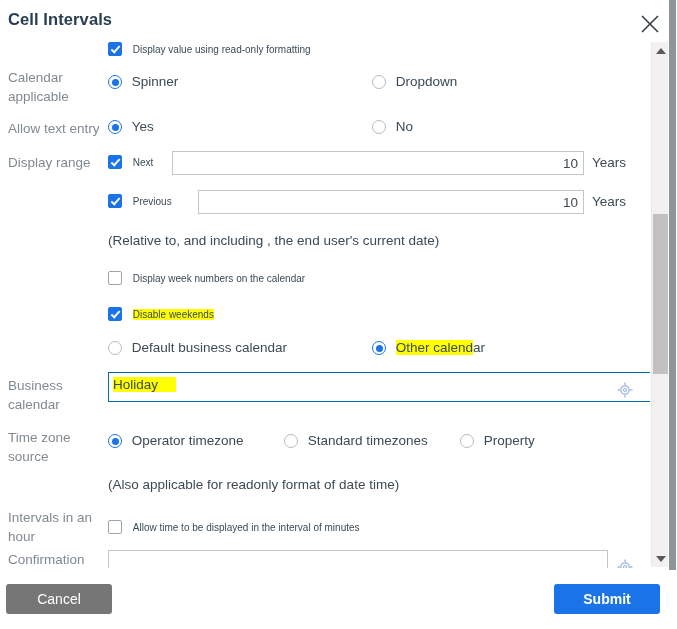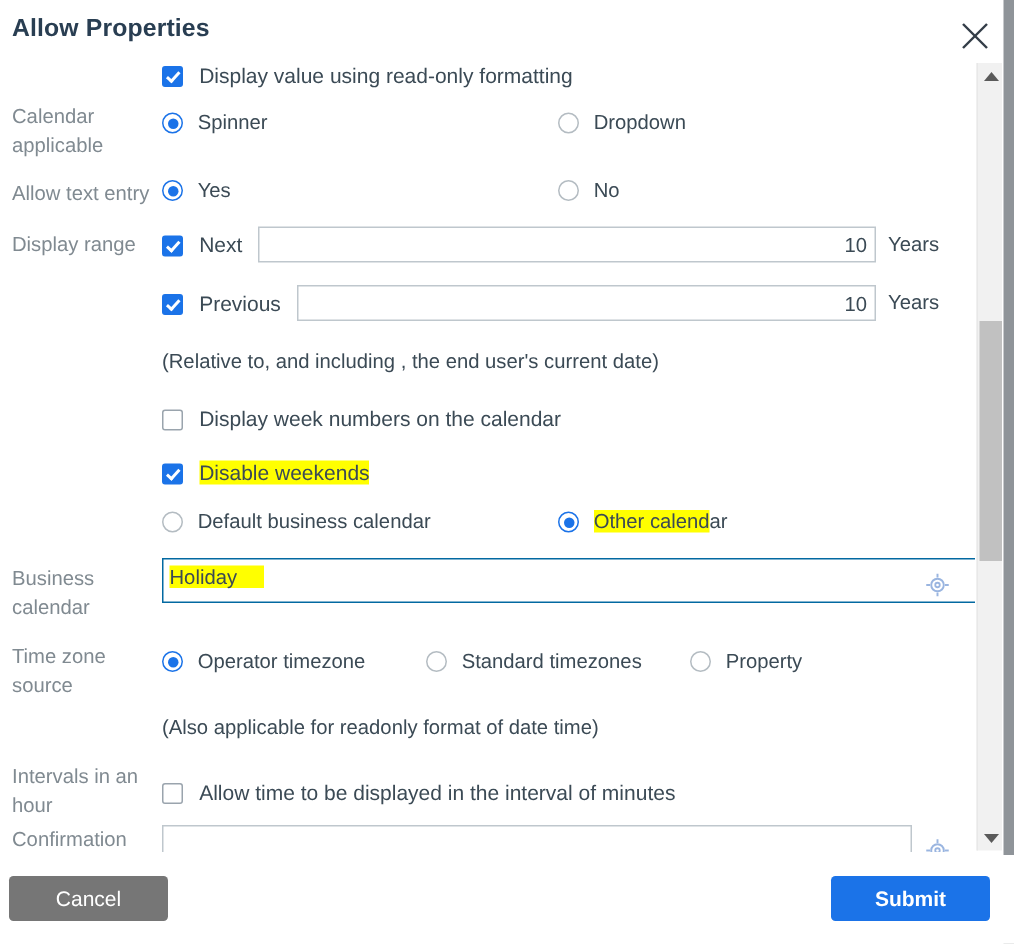--- a/index.html
+++ b/index.html
@@ -113,21 +113,21 @@
     width: 3px;
     height: 7px;
     border: solid #fff;
     border-width: 0 2px 2px 0;
     transform: rotate(42deg);
   }
   .cb-label {
     display: inline-block;
     margin-left: 7px;
     color: #3b4a55;
-    font-size: 14px;
+    font-size: 10px;
     vertical-align: 1px;
   }
 
   
   .rb {
     display: inline-block;
     width: 14px;
     height: 14px;
     box-sizing: border-box;
     border: 1px solid #b4bcc2;
@@ -299,21 +299,21 @@
     background: #1b73e8;
     font-weight: bold;
   }
 </style>
 </head>
 <body>
 
 <div class="dialog">
 
   <div class="dlg-header">
-    <div class="dlg-title">Allow Properties</div>
+    <div class="dlg-title">Cell Intervals</div>
     <div class="close-btn">
       <svg width="20" height="20" viewBox="0 0 20 20" aria-hidden="true">
         <line x1="2" y1="2" x2="18" y2="18" stroke="#333d47" stroke-width="1.6"></line>
         <line x1="18" y1="2" x2="2" y2="18" stroke="#333d47" stroke-width="1.6"></line>
       </svg>
     </div>
   </div>
 
   <div class="dlg-body">
     <div class="form">

